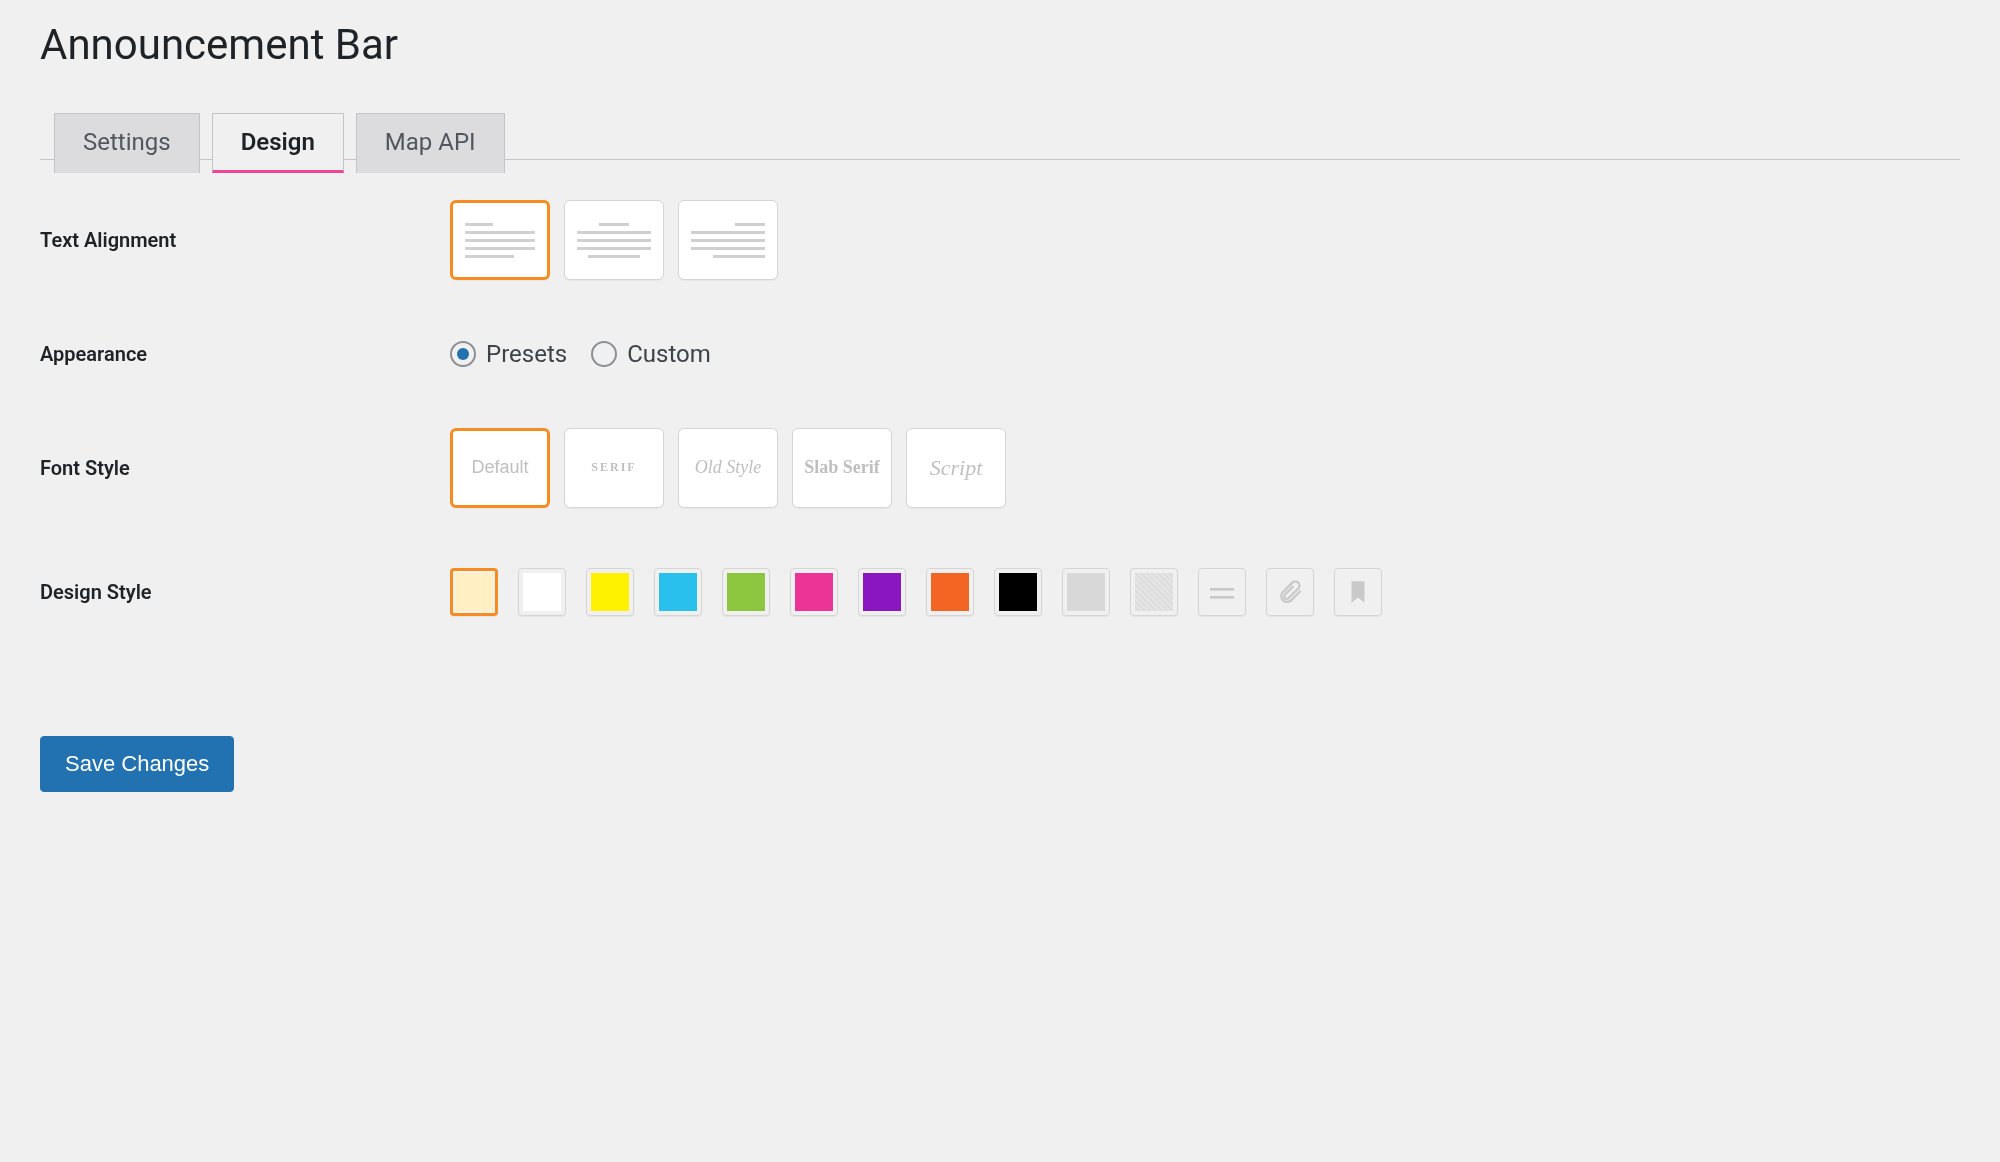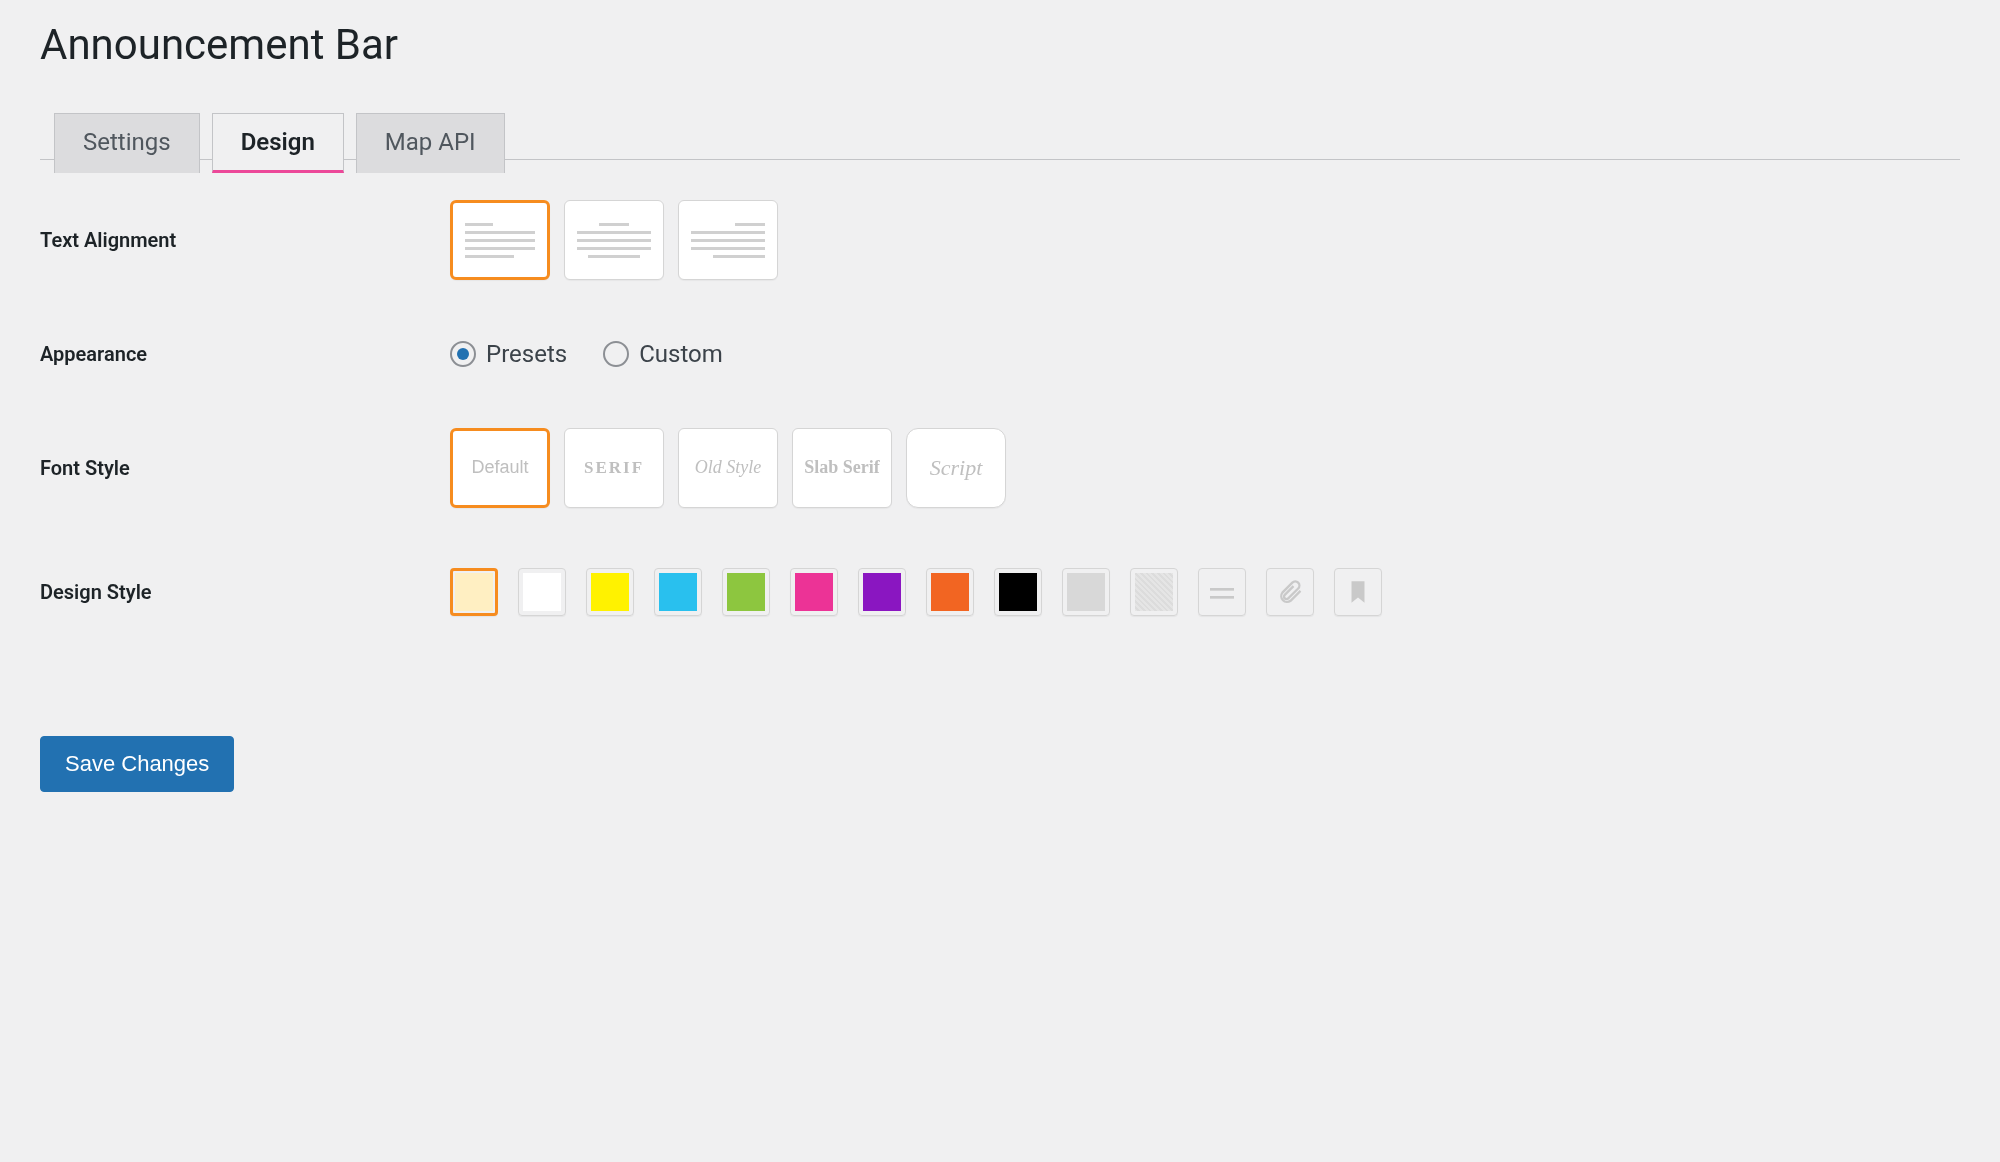--- a/index.html
+++ b/index.html
@@ -79,21 +79,21 @@
     .align-center .line:nth-child(1) { width: 40%; margin: 0 auto; }
     .align-center .line:nth-child(2) { width: 100%; }
     .align-center .line:nth-child(3) { width: 100%; }
     .align-center .line:nth-child(4) { width: 100%; }
     .align-center .line:nth-child(5) { width: 70%; margin: 0 auto; }
     .align-right .line:nth-child(1) { width: 40%; margin-left: auto; }
     .align-right .line:nth-child(2) { width: 100%; }
     .align-right .line:nth-child(3) { width: 100%; }
     .align-right .line:nth-child(4) { width: 100%; }
     .align-right .line:nth-child(5) { width: 70%; margin-left: auto; }
-    .radio-group { display: flex; align-items: center; gap: 36px; }
+    .radio-group { display: flex; align-items: center; gap: 24px; }
     .radio-item { display: flex; align-items: center; gap: 10px; cursor: pointer; }
     .radio-circle {
       width: 26px;
       height: 26px;
       border: 2px solid #8c8f94;
       border-radius: 50%;
       display: flex;
       align-items: center;
       justify-content: center;
     }
@@ -116,24 +116,24 @@
       align-items: center;
       justify-content: center;
       box-shadow: 0 1px 1px rgba(0,0,0,0.04);
       font-size: 18px;
       color: #bfbfbf;
       text-align: right;
       line-height: 1.1;
     }
     .font-option.selected { border: 3px solid #f68c1f; }
     .font-default { font-family: sans-serif; }
-    .font-serif-cap { font-family: Georgia, serif; letter-spacing: 2px; font-weight: 600; font-size: 17px; }
+    .font-serif-cap { font-family: Georgia, serif; letter-spacing: 2px; font-weight: 600; font-size: 12px; }
     .font-oldstyle { font-family: "Times New Roman", serif; font-style: italic; }
     .font-slab { font-family: Georgia, serif; font-weight: 600; }
-    .font-script { font-family: cursive; font-style: italic; font-size: 22px; border-radius: 12px; }
+    .font-script { font-family: cursive; font-style: italic; font-size: 22px; }
     .swatch-group { display: flex; gap: 20px; flex-wrap: wrap; }
     .swatch {
       width: 48px;
       height: 48px;
       border: 1px solid #d5d5d5;
       border-radius: 4px;
       cursor: pointer;
       display: flex;
       align-items: center;
       justify-content: center;

